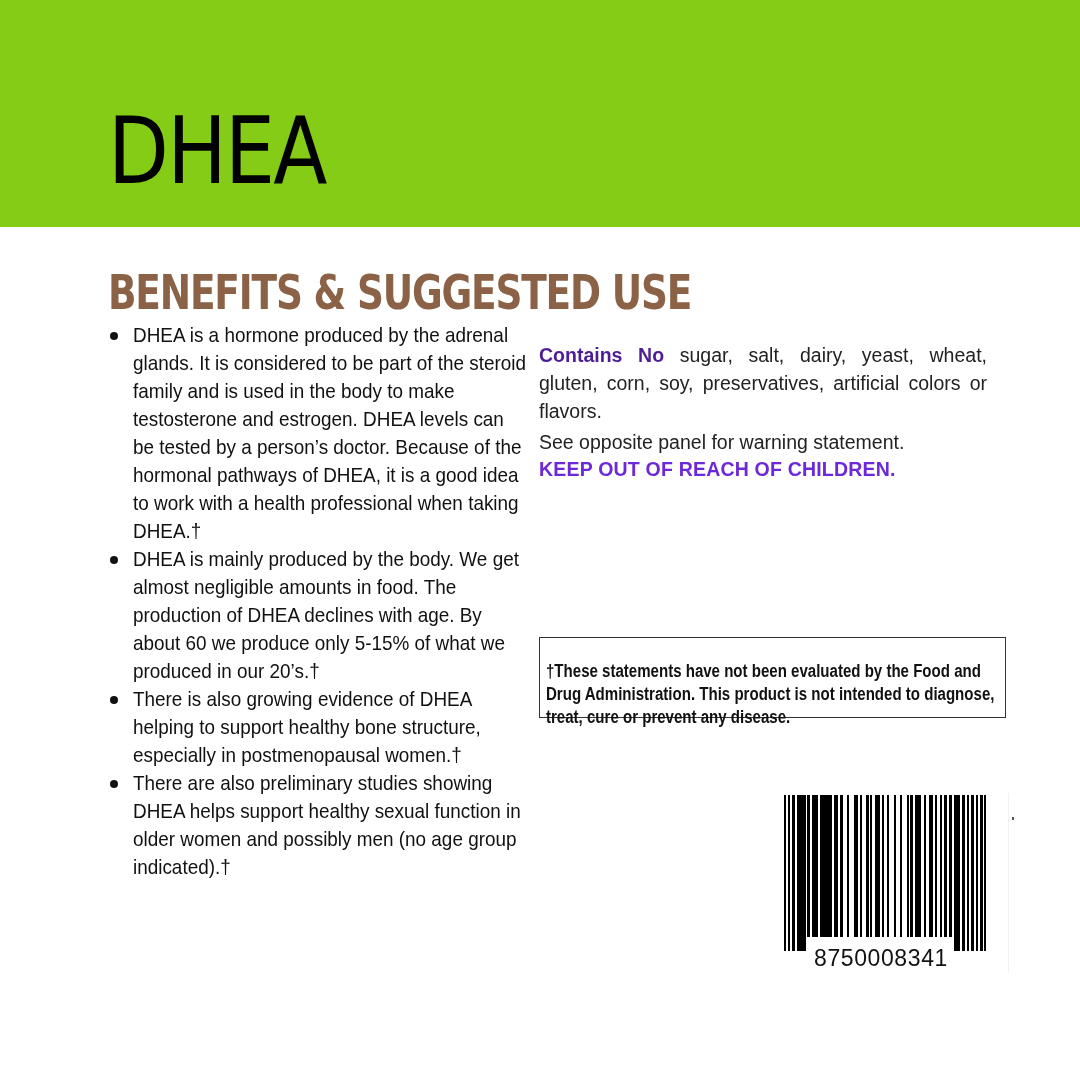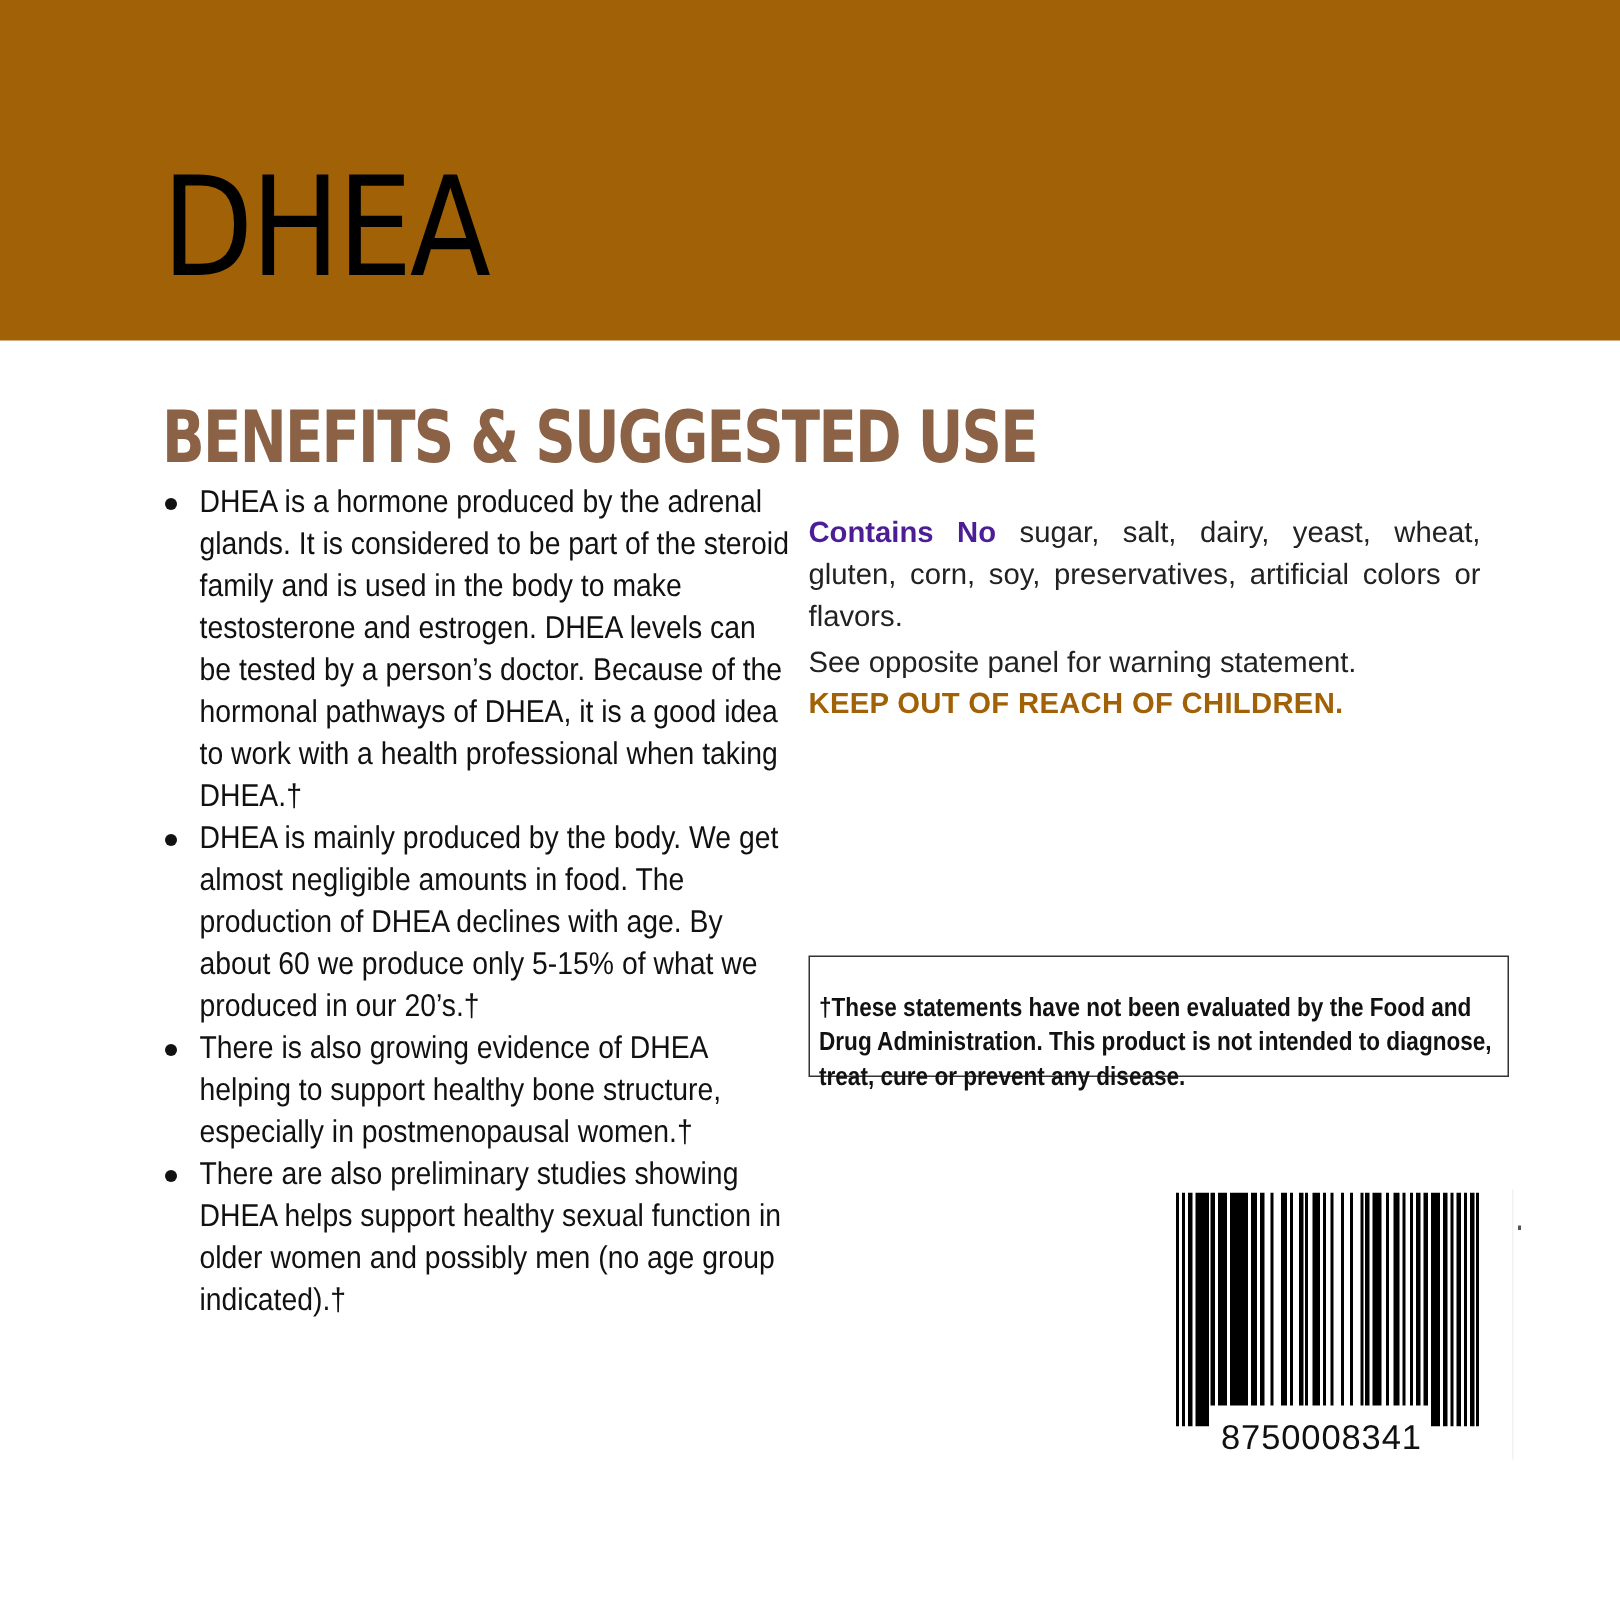--- a/index.html
+++ b/index.html
@@ -1,21 +1,21 @@
 <!DOCTYPE html>
 <html><head>
 <meta charset="utf-8">
 <style>
   * { margin: 0; padding: 0; box-sizing: border-box; }
   html, body { width: 1080px; height: 1080px; background: #ffffff; overflow: hidden; }
   body { position: relative; font-family: "Liberation Sans", sans-serif; color: #111; }
 
   .header-band {
     position: absolute; left: 0; top: 0; width: 1080px; height: 227px;
-    background: #a16207;
+    background: #84cc16;
   }
   .product-title {
     position: absolute; left: 108px; top: 106px;
     font-family: "DejaVu Sans", sans-serif;
     font-size: 92px; font-weight: normal; letter-spacing: -2px;
     color: #000; line-height: 1;
     transform: scaleX(0.86); transform-origin: left top;
   }
 
   .section-heading {
@@ -43,21 +43,21 @@
   }
 
   .right-col {
     position: absolute; left: 539px; top: 341px; width: 448px;
     font-family: "Liberation Sans", sans-serif;
     font-size: 19.5px; line-height: 28px; color: #222;
   }
   .right-col p { text-align: justify; }
   .right-col .gap { margin-top: 3px; }
   .right-col b { color: #4c1d95; }
-  .keep-out { font-weight: bold; font-size: 19.5px; letter-spacing: 0.2px; color: #a16207; line-height: 26px; }
+  .keep-out { font-weight: bold; font-size: 19.5px; letter-spacing: 0.2px; color: #6d28d9; line-height: 26px; }
 
   .fda-box {
     position: absolute; left: 539px; top: 637px; width: 467px; height: 81px;
     border: 1.5px solid #333; background: #fff;
     padding: 22px 6px;
   }
   .fda-text {
     font-family: "Liberation Sans", sans-serif; font-weight: bold;
     font-size: 17.5px; line-height: 23px; color: #111;
     transform: scaleX(0.86); transform-origin: left top; width: 530px;

